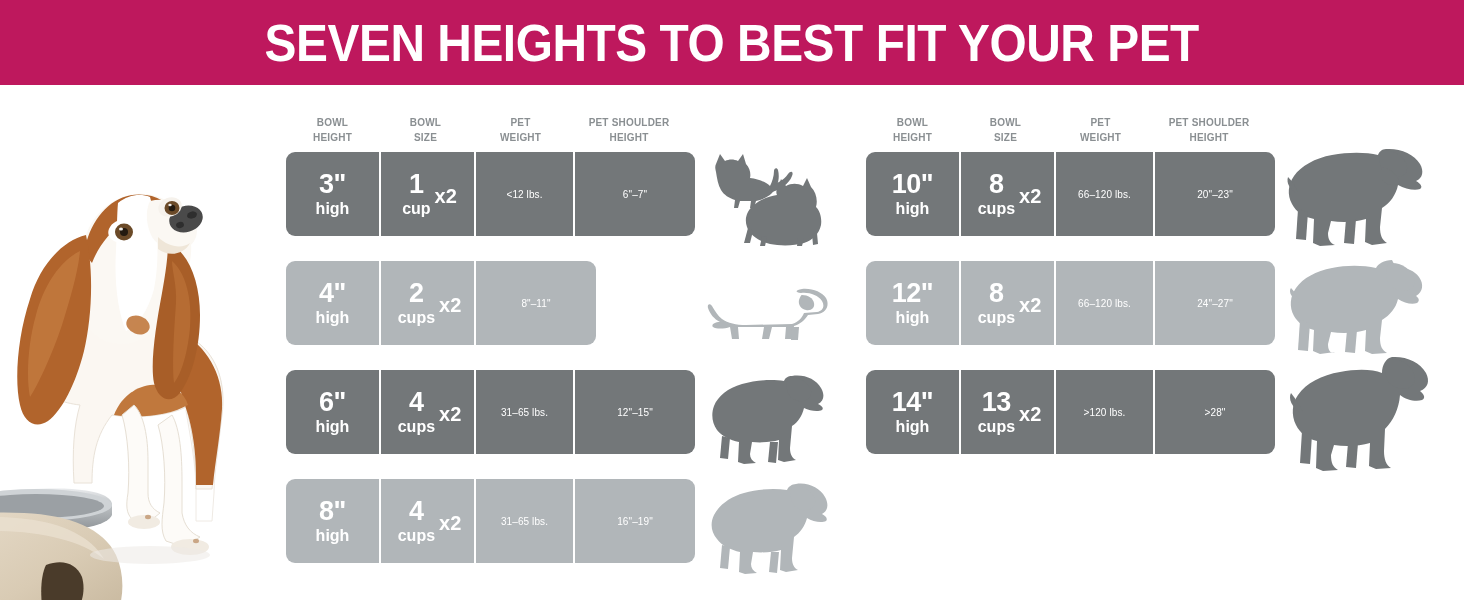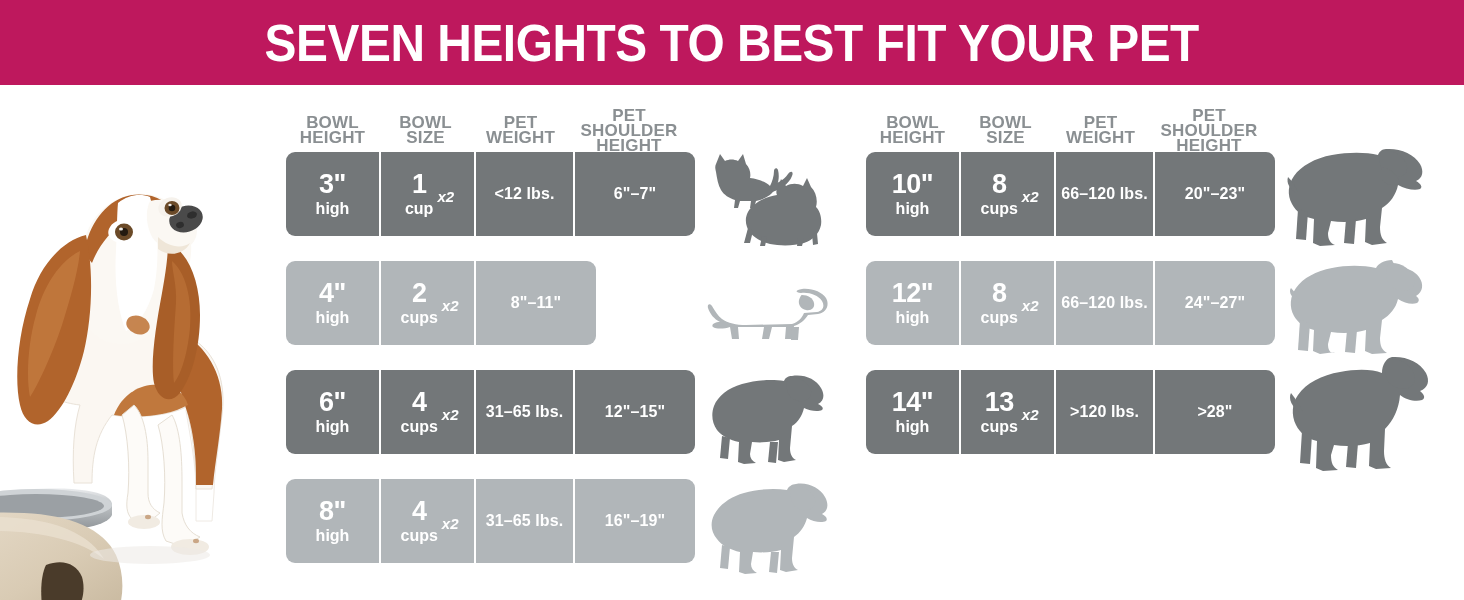--- a/index.html
+++ b/index.html
@@ -40,21 +40,21 @@
     position:absolute;
     top:108px;
   }
   .table.left  { left:286px; }
   .table.right { left:866px; }
 
   .head-row { display:flex; height:44px; }
   .head-cell {
     color:#8a8f92;
     font-weight:bold;
-    font-size:17px;
+    font-size:10px;
     line-height:15px;
     text-align:center;
     display:flex; align-items:center; justify-content:center;
     letter-spacing:0.2px;
   }
   .head-cell span { display:block; }
 
   .row {
     display:flex;
     height:84px;
@@ -84,37 +84,36 @@
     font-size:27px;
     letter-spacing:-0.5px;
   }
   .sub {
     display:block;
     font-weight:bold;
     font-size:16px;
     margin-top:3px;
   }
   .plain {
-    font-weight:bold;
-    font-size:16px;
+    font-weight:normal;
+    font-size:10px;
     letter-spacing:0.1px;
     text-align:right;
   }
   .bowlsize {
     display:flex; align-items:center; justify-content:center;
     width:100%; height:100%;
     padding-left:4px;
   }
   .bowlsize .stack { margin-right:4px; }
   .mult {
     font-weight:bold;
-    font-size:15px;
+    font-size:20px;
     align-self:center;
     margin-top:5px;
-    font-style:italic;
   }
 
   
   .sil {
     position:absolute;
     display:flex; align-items:flex-end; justify-content:flex-start;
   }
   .sil svg { display:block; }
 </style>
 </head>

